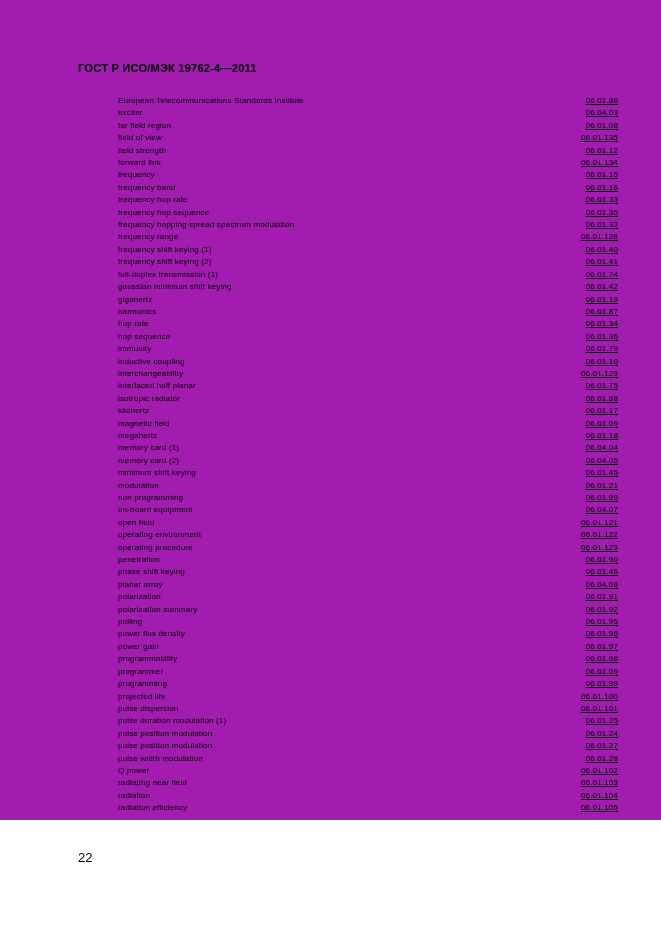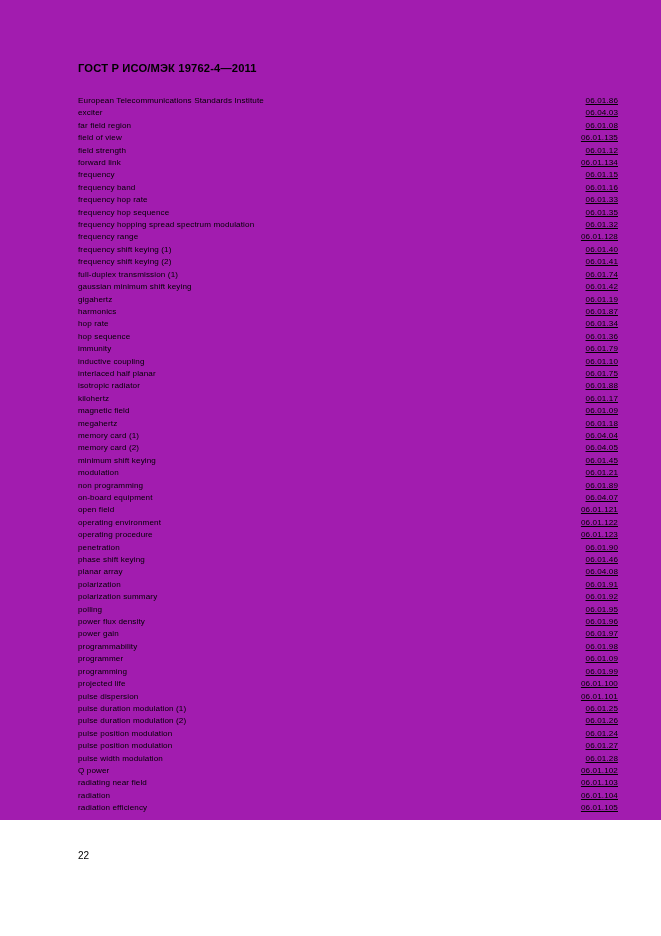--- a/index.html
+++ b/index.html
@@ -38,40 +38,41 @@
     top: 95px;
     width: 540px;
   }
   .index-row {
     display: block;
     position: relative;
     height: 12.42px;
     line-height: 12.42px;
     font-size: 8.1px;
     white-space: nowrap;
+    margin-left: 40px;
   }
   .term {
     position: absolute;
     left: 0;
     top: 0;
     letter-spacing: 0.12px;
   }
   .code {
     position: absolute;
     right: 0;
     top: 0;
     text-align: right;
     letter-spacing: 0.12px;
     text-decoration: underline;
   }
   .page-number {
     position: absolute;
     left: 78px;
     top: 850px;
-    font-size: 10px;
+    font-size: 13px;
   }
 </style>
 </head>
 <body>
 
 <div class="page">
 
   <div class="doc-header">ГОСТ Р ИСО/МЭК 19762-4—2011</div>
 
   <div class="index-list">
@@ -157,20 +158,24 @@
       </div>
       <div class="index-row">
         <span class="term">immunity</span>
         <span class="code">06.01.79</span>
       </div>
       <div class="index-row">
         <span class="term">inductive coupling</span>
         <span class="code">06.01.10</span>
       </div>
       <div class="index-row">
+        <span class="term">interchangeability</span>
+        <span class="code">06.01.129</span>
+      </div>
+      <div class="index-row">
         <span class="term">interlaced half planar</span>
         <span class="code">06.01.75</span>
       </div>
       <div class="index-row">
         <span class="term">isotropic radiator</span>
         <span class="code">06.01.88</span>
       </div>
       <div class="index-row">
         <span class="term">kilohertz</span>
         <span class="code">06.01.17</span>
@@ -269,24 +274,20 @@
       </div>
       <div class="index-row">
         <span class="term">pulse dispersion</span>
         <span class="code">06.01.101</span>
       </div>
       <div class="index-row">
         <span class="term">pulse duration modulation (1)</span>
         <span class="code">06.01.25</span>
       </div>
       <div class="index-row">
-        <span class="term">pulse duration modulation (2)</span>
-        <span class="code">06.01.26</span>
-      </div>
-      <div class="index-row">
         <span class="term">pulse position modulation</span>
         <span class="code">06.01.24</span>
       </div>
       <div class="index-row">
         <span class="term">pulse position modulation</span>
         <span class="code">06.01.27</span>
       </div>
       <div class="index-row">
         <span class="term">pulse width modulation</span>
         <span class="code">06.01.28</span>

